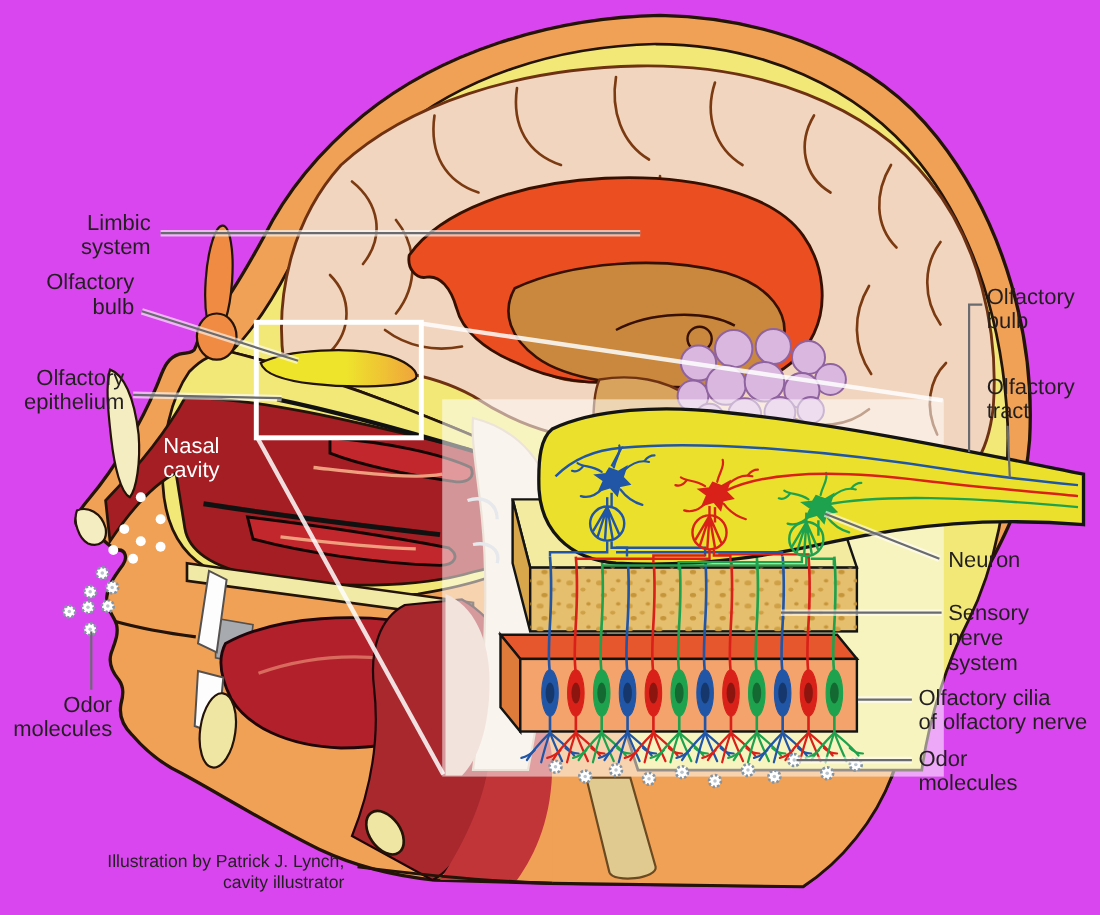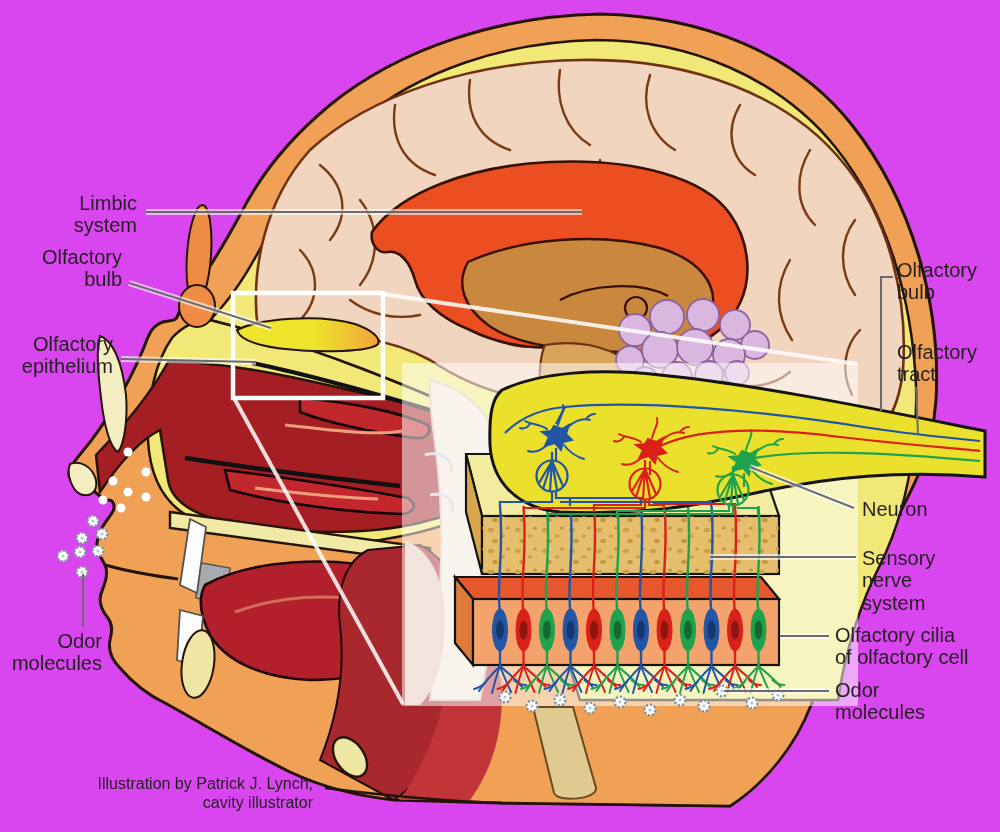--- a/index.html
+++ b/index.html
@@ -353,29 +353,31 @@
     </g>
   </g>
 </svg>
 
 <div class="lbl right-align" style="left:17px;top:192px;width:120px">Limbic
 system</div>
 <div class="lbl right-align" style="left:2px;top:246px;width:120px">Olfactory
 bulb</div>
 <div class="lbl right-align" style="left:0px;top:333px;width:113px">Olfactory
 epithelium</div>
+<div class="lbl center white" style="left:124px;top:395px;width:100px">Nasal
+cavity</div>
 <div class="lbl right-align" style="left:0px;top:630px;width:102px">Odor
 molecules</div>
 <div class="lbl" style="left:897px;top:259px;width:100px">Olfactory
 bulb</div>
 <div class="lbl" style="left:897px;top:341px;width:100px">Olfactory
 tract</div>
 <div class="lbl" style="left:862px;top:498px;width:120px">Neuron</div>
 <div class="lbl" style="left:862px;top:547px;width:120px">Sensory
 nerve
 system</div>
 <div class="lbl" style="left:835px;top:624px;width:160px">Olfactory cilia
-of olfactory cell</div>
+of olfactory nerve</div>
 <div class="lbl" style="left:835px;top:679px;width:140px">Odor
 molecules</div>
 <div class="credit" style="left:13px;top:774px;width:300px">Illustration by Patrick J. Lynch,
 cavity illustrator</div>
 </div>
 
 </body></html>

